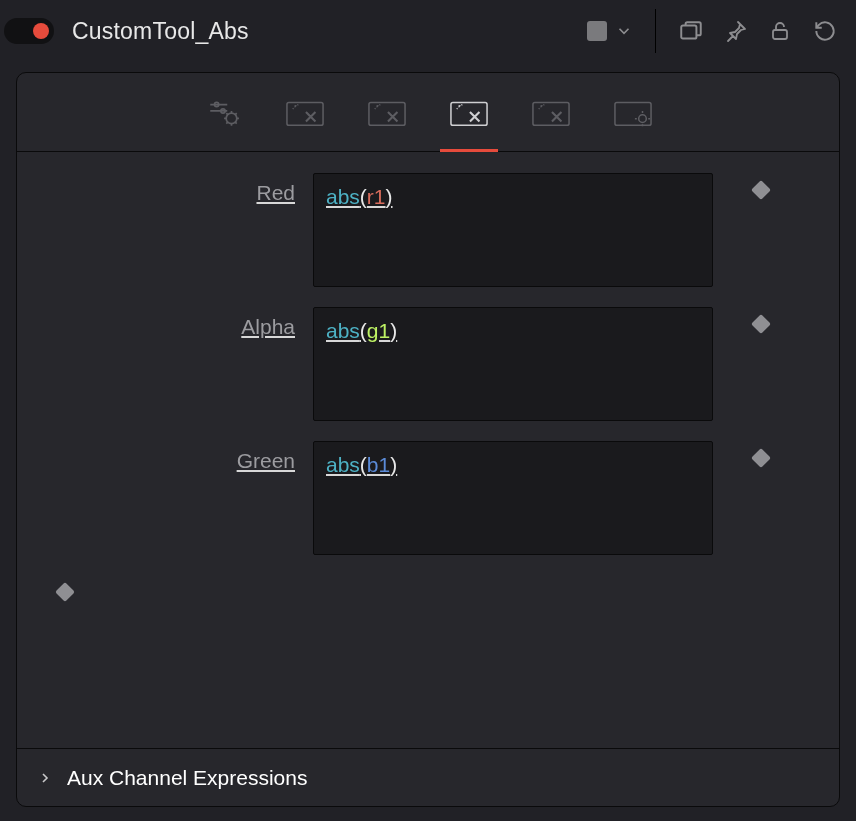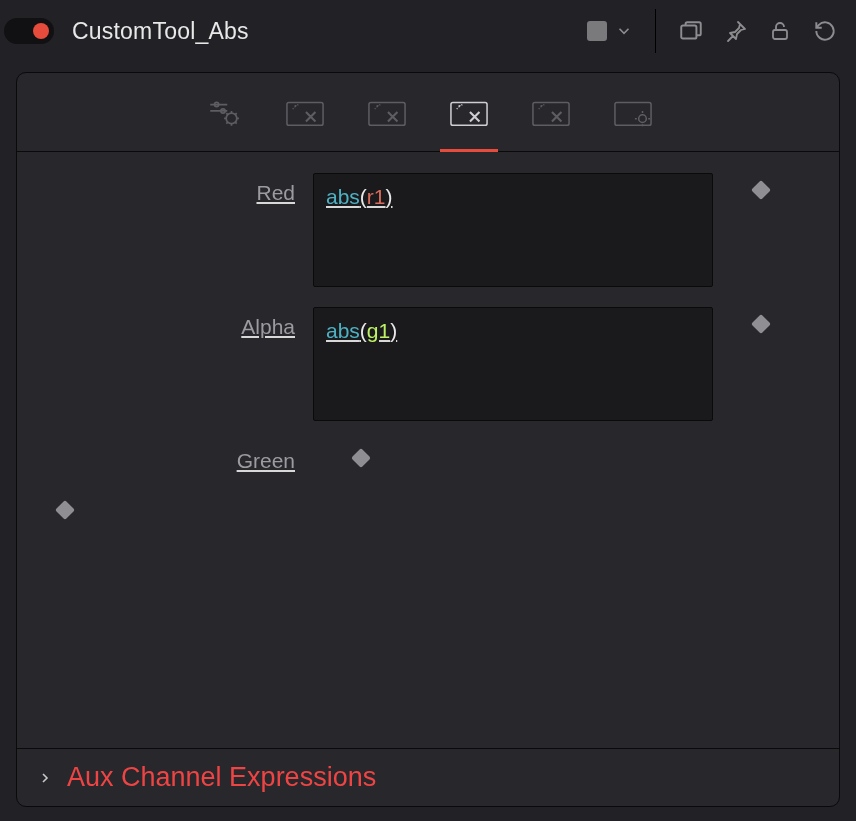--- a/index.html
+++ b/index.html
@@ -178,22 +178,22 @@
     height:57px;
     border-top:1px solid #0a0a0b;
     display:flex;
     align-items:center;
     padding-left:20px;
     cursor:pointer;
   }
   .footer-chevron { color:#c8c8ca; margin-right:14px; }
   .footer-chevron svg{display:block;}
   .footer-label {
-    font-size:27px;
-    color:#ef4444;
+    font-size:21px;
+    color:#ffffff;
   }
 </style>
 </head>
 <body>
 <div id="stage">
 
   <div class="hdr">
     <div class="pwr">
       <div class="pwr-dot"></div>
     </div>
@@ -299,20 +299,21 @@
       <div class="row">
         <div class="row-label">Alpha</div>
         <div class="expr-box"><span class="fn">abs</span>(<span class="varG">g1</span>)</div>
         <div class="kf">
             <div class="kf-diamond"></div>
           </div>
       </div>
 
       <div class="row">
         <div class="row-label">Green</div>
+        <div class="expr-box"><span class="fn">abs</span>(<span class="varB">b1</span>)</div>
         <div class="kf">
             <div class="kf-diamond"></div>
           </div>
       </div>
 
       <div class="row">
         <div class="kf">
             <div class="kf-diamond"></div>
           </div>
       </div>

